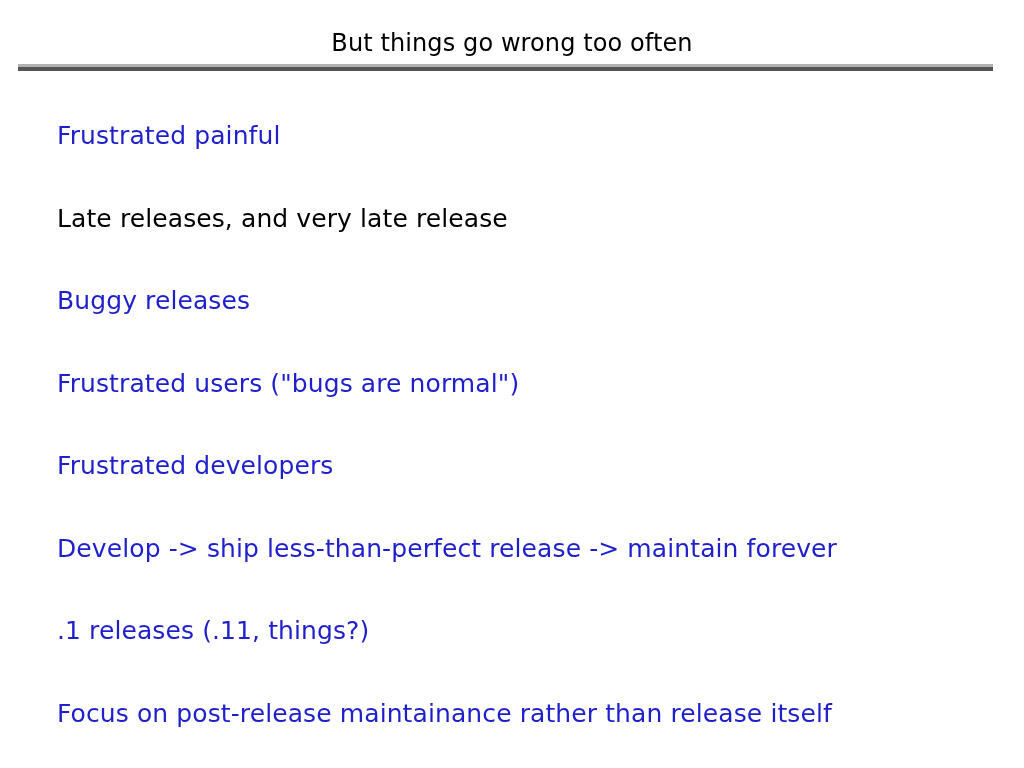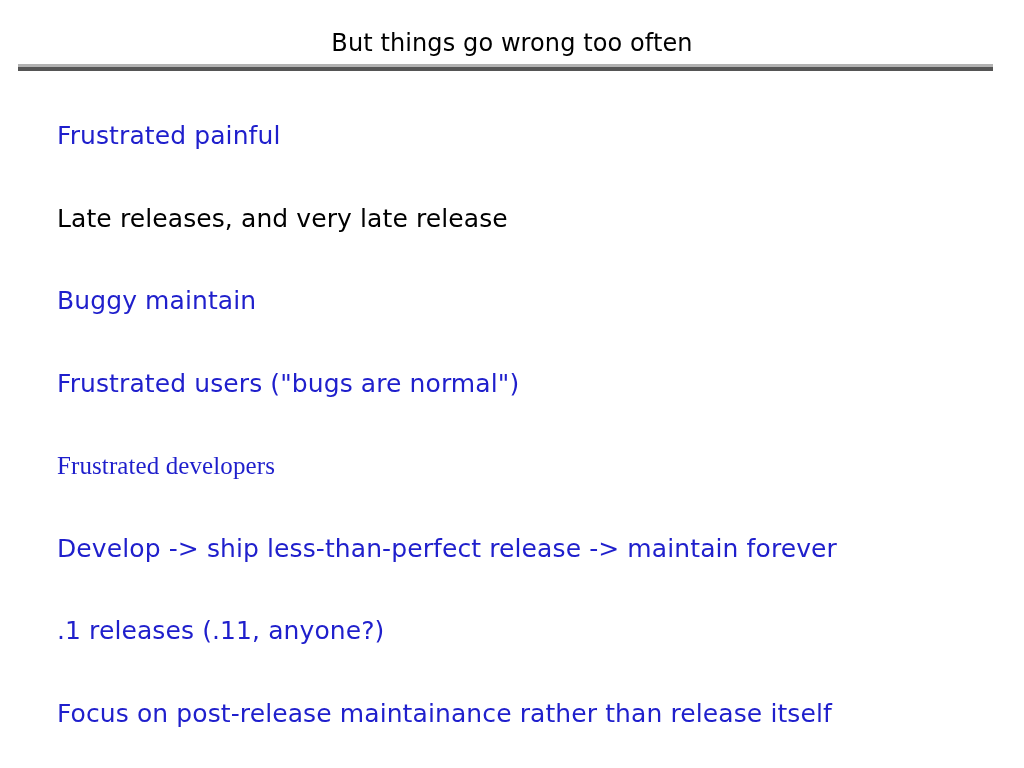--- a/index.html
+++ b/index.html
@@ -96,21 +96,21 @@
   <div class="slide-title" style="color: rgb(0, 0, 0);">But things go wrong too often</div>
 
   <div class="title-rule">
     <div class="rule-light" style="background: rgb(178, 178, 178);"></div>
     <div class="rule-dark" style="background: rgb(85, 85, 85);"></div>
   </div>
 
   <ul class="body-list">
     <li class="body-line" style="color: rgb(31, 31, 204);">Frustrated painful</li>
     <li class="body-line" style="color: #000000;">Late releases, and very late release</li>
-    <li class="body-line" style="color: rgb(31, 31, 204);">Buggy maintain</li>
+    <li class="body-line" style="color: rgb(31, 31, 204);">Buggy releases</li>
     <li class="body-line" style="color: rgb(31, 31, 204);">Frustrated users ("bugs are normal")</li>
-    <li class="body-line" style="color: rgb(31, 31, 204); font-family: Liberation Serif, serif;">Frustrated developers</li>
+    <li class="body-line" style="color: rgb(31, 31, 204);">Frustrated developers</li>
     <li class="body-line" style="color: rgb(31, 31, 204);">Develop -&gt; ship less-than-perfect release -&gt; maintain forever</li>
-    <li class="body-line" style="color: rgb(31, 31, 204);">.1 releases (.11, anyone?)</li>
+    <li class="body-line" style="color: rgb(31, 31, 204);">.1 releases (.11, things?)</li>
     <li class="body-line" style="color: rgb(31, 31, 204);">Focus on post-release maintainance rather than release itself</li>
   </ul>
 
 </div>
 
 </body></html>

